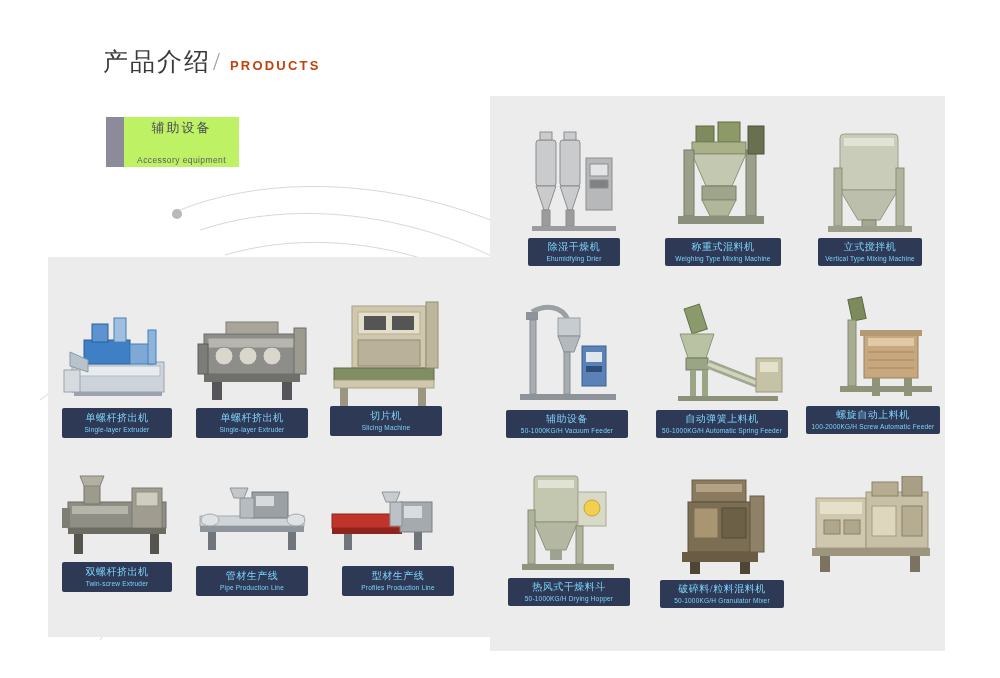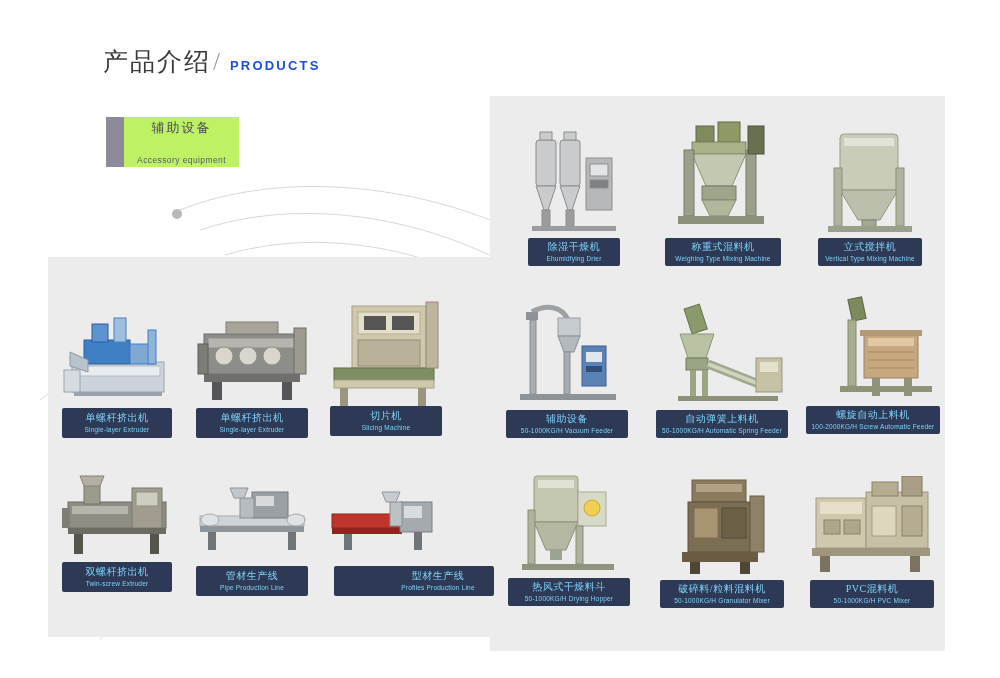--- a/index.html
+++ b/index.html
@@ -5,21 +5,21 @@
   html,body{margin:0;padding:0;}
   body{
     width:1000px;height:678px;background:#ffffff;
     font-family:"Liberation Sans",sans-serif;
     overflow:hidden;position:relative;
   }
   
   #title-block{position:absolute;left:103px;top:45px;display:flex;align-items:baseline;}
   #title-cn{font-family:"Liberation Serif",serif;font-size:25px;color:#3a3a3a;letter-spacing:2px;}
   #title-slash{font-family:"Liberation Serif",serif;font-size:25px;color:#9aa0ad;margin-left:2px;}
-  #title-en{font-size:13px;color:#1d4ed8;letter-spacing:2.2px;margin-left:10px;font-weight:bold;}
+  #title-en{font-size:13px;color:#c2410c;letter-spacing:2.2px;margin-left:10px;font-weight:bold;}
 
   
   #acc-tag{position:absolute;left:106px;top:117px;width:133px;height:50px;background:#8b8b9c;}
   #acc-tag .inner{position:absolute;left:18px;top:0;width:115px;height:50px;background:#bef264;
      display:flex;flex-direction:column;align-items:center;justify-content:center;gap:15px;}
   #acc-tag .cn{font-family:"Liberation Serif",serif;font-size:13px;color:#4a4a58;letter-spacing:2px;}
   #acc-tag .en{font-size:8.5px;color:#5a5a68;letter-spacing:.4px;margin-top:3px;}
 
   
   #swirl{position:absolute;left:0;top:0;width:1000px;height:678px;pointer-events:none;}
@@ -177,21 +177,21 @@
   <svg class="pic" width="112" height="96" viewBox="0 0 112 96">
     <rect x="2" y="46" width="70" height="14" fill="#c0352b" stroke="#8e241d"></rect>
     <rect x="2" y="60" width="70" height="6" fill="#8e241d"></rect>
     <rect x="70" y="34" width="32" height="30" fill="#a5aaae" stroke="#7c8084"></rect>
     <rect x="74" y="38" width="18" height="12" fill="#d8dcdf"></rect>
     <rect x="60" y="34" width="12" height="24" fill="#bcc1c5" stroke="#8a8f93"></rect>
     <path d="M52 24 L70 24 L66 34 L56 34 Z" fill="#c8ccd0" stroke="#90959a"></path>
     <rect x="14" y="66" width="8" height="16" fill="#6f757a"></rect>
     <rect x="84" y="64" width="8" height="18" fill="#6f757a"></rect>
   </svg>
-  <div class="label" style="left:4px;top:98px;width:112px;height:30px;padding-left:48px;">
+  <div class="label" style="left:12px;top:98px;width:112px;height:30px;">
     <span class="cn">型材生产线</span>
     <span class="en">Profiles Production Line</span>
   </div>
 </div>
 
 <div class="cell" style="left:528px;top:128px;width:92px;height:138px;">
   <svg class="pic" width="92" height="108" viewBox="0 0 92 108">
     <g stroke="#8d8d8d" fill="#c9cbcc">
       <rect x="8" y="12" width="20" height="46" rx="3"></rect>
       <rect x="32" y="12" width="20" height="46" rx="3"></rect>
@@ -352,17 +352,13 @@
     <rect x="34" y="44" width="16" height="14" fill="#b0a68c" stroke="#8b8268"></rect>
     <rect x="56" y="16" width="62" height="56" fill="#c7bfa6" stroke="#9d957e"></rect>
     <rect x="62" y="6" width="26" height="14" fill="#b5ac92" stroke="#8b8268"></rect>
     <rect x="92" y="0" width="20" height="20" fill="#a89f86" stroke="#82795f"></rect>
     <rect x="62" y="30" width="24" height="30" fill="#ded6bd" stroke="#a49c84"></rect>
     <rect x="92" y="30" width="20" height="30" fill="#b5ac92" stroke="#8b8268"></rect>
     <rect x="2" y="72" width="118" height="8" fill="#9d957e"></rect>
     <rect x="10" y="80" width="10" height="16" fill="#7b7360"></rect>
     <rect x="100" y="80" width="10" height="16" fill="#7b7360"></rect>
   </svg>
-  <div class="label" style="left:0;top:104px;width:124px;height:28px;">
-    <span class="cn">PVC混料机</span>
-    <span class="en">50-1000KG/H  PVC Mixer</span>
-  </div>
 </div>
 
 </body></html>

